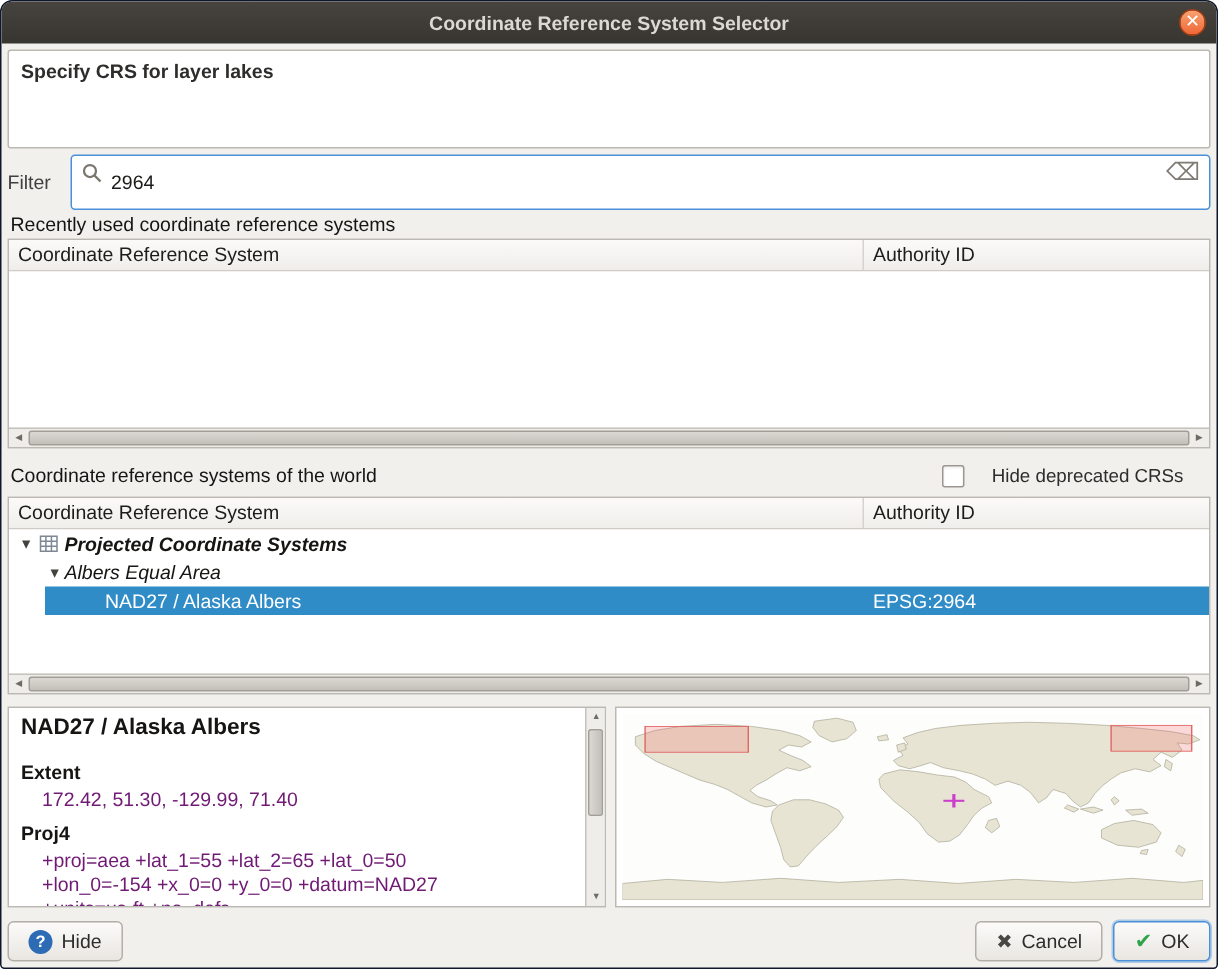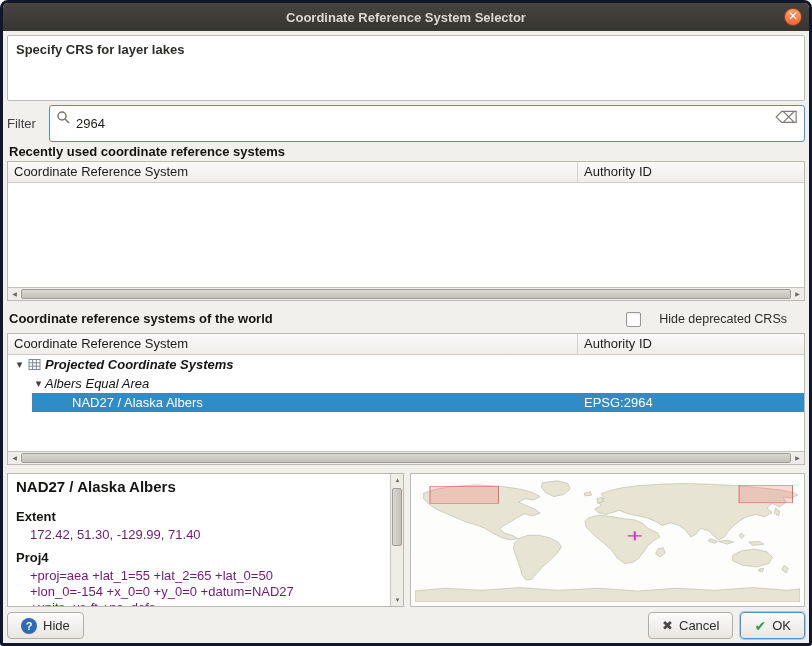--- a/index.html
+++ b/index.html
@@ -1,21 +1,21 @@
 <!DOCTYPE html>
 <html style="--selection: #308cc6; --titlebar: #37352f; --titlebar-light: #474440; --close-button: #ef6636; --filter-focus: #4a90d9; --ok-check: #2da34a; --help-icon: #2d6cb5;"><head>
 <meta charset="utf-8">
 <style>
   * { box-sizing: border-box; margin: 0; padding: 0; }
   body { margin: 0; background: #ffffff; font-family: "Liberation Sans", "DejaVu Sans", sans-serif; }
 
   .window {
     width: 812px; height: 646px;
     background: #f2f0ed;
-    border: 3px solid #0f172a;
+    border: 1px solid #0f172a;
     border-radius: 8px 8px 3px 3px;
     overflow: hidden;
     display: flex; flex-direction: column;
   }
 
   
   .titlebar {
     height: 28px; flex: none;
     background: linear-gradient(var(--titlebar-light, #474440), var(--titlebar, #37352f));
     position: relative;
@@ -47,21 +47,21 @@
     border-radius: 3px; display: flex; align-items: center;
     padding: 0 26px 0 26px;
   }
   .search-icon { position: absolute; left: 6px; top: 4px; }
   .filter-input {
     border: none; outline: none; flex: 1; font-size: 13px;
     font-family: inherit; background: transparent; color: #1d1c1a;
   }
   .clear-icon { position: absolute; right: 6px; top: 2px; color: #807c75; font-size: 16px; line-height: 20px; }
 
-  .section-heading { margin: 8px 0 0 2px; height: 17px; font-size: 13px; font-weight: bold; color: #161513; }
+  .section-heading { margin: 8px 0 0 2px; height: 17px; font-size: 13px; font-weight: normal; color: #161513; }
 
   
   .crs-table { border: 1px solid #bcb8b2; background: #fff; display: flex; flex-direction: column; }
   .recent-table { height: 140px; }
   .world-table { margin-top: 4px; height: 132px; }
   .thead { display: flex; height: 21px; flex: none;
     background: linear-gradient(#fbfaf9, #f0eeeb); border-bottom: 1px solid #cfccc7; }
   .th { font-size: 13px; line-height: 20px; padding-left: 6px; color: #1d1c1a; }
   .th-crs { width: 570px; border-right: 1px solid #d6d3ce; }
   .th-auth { flex: 1; }

